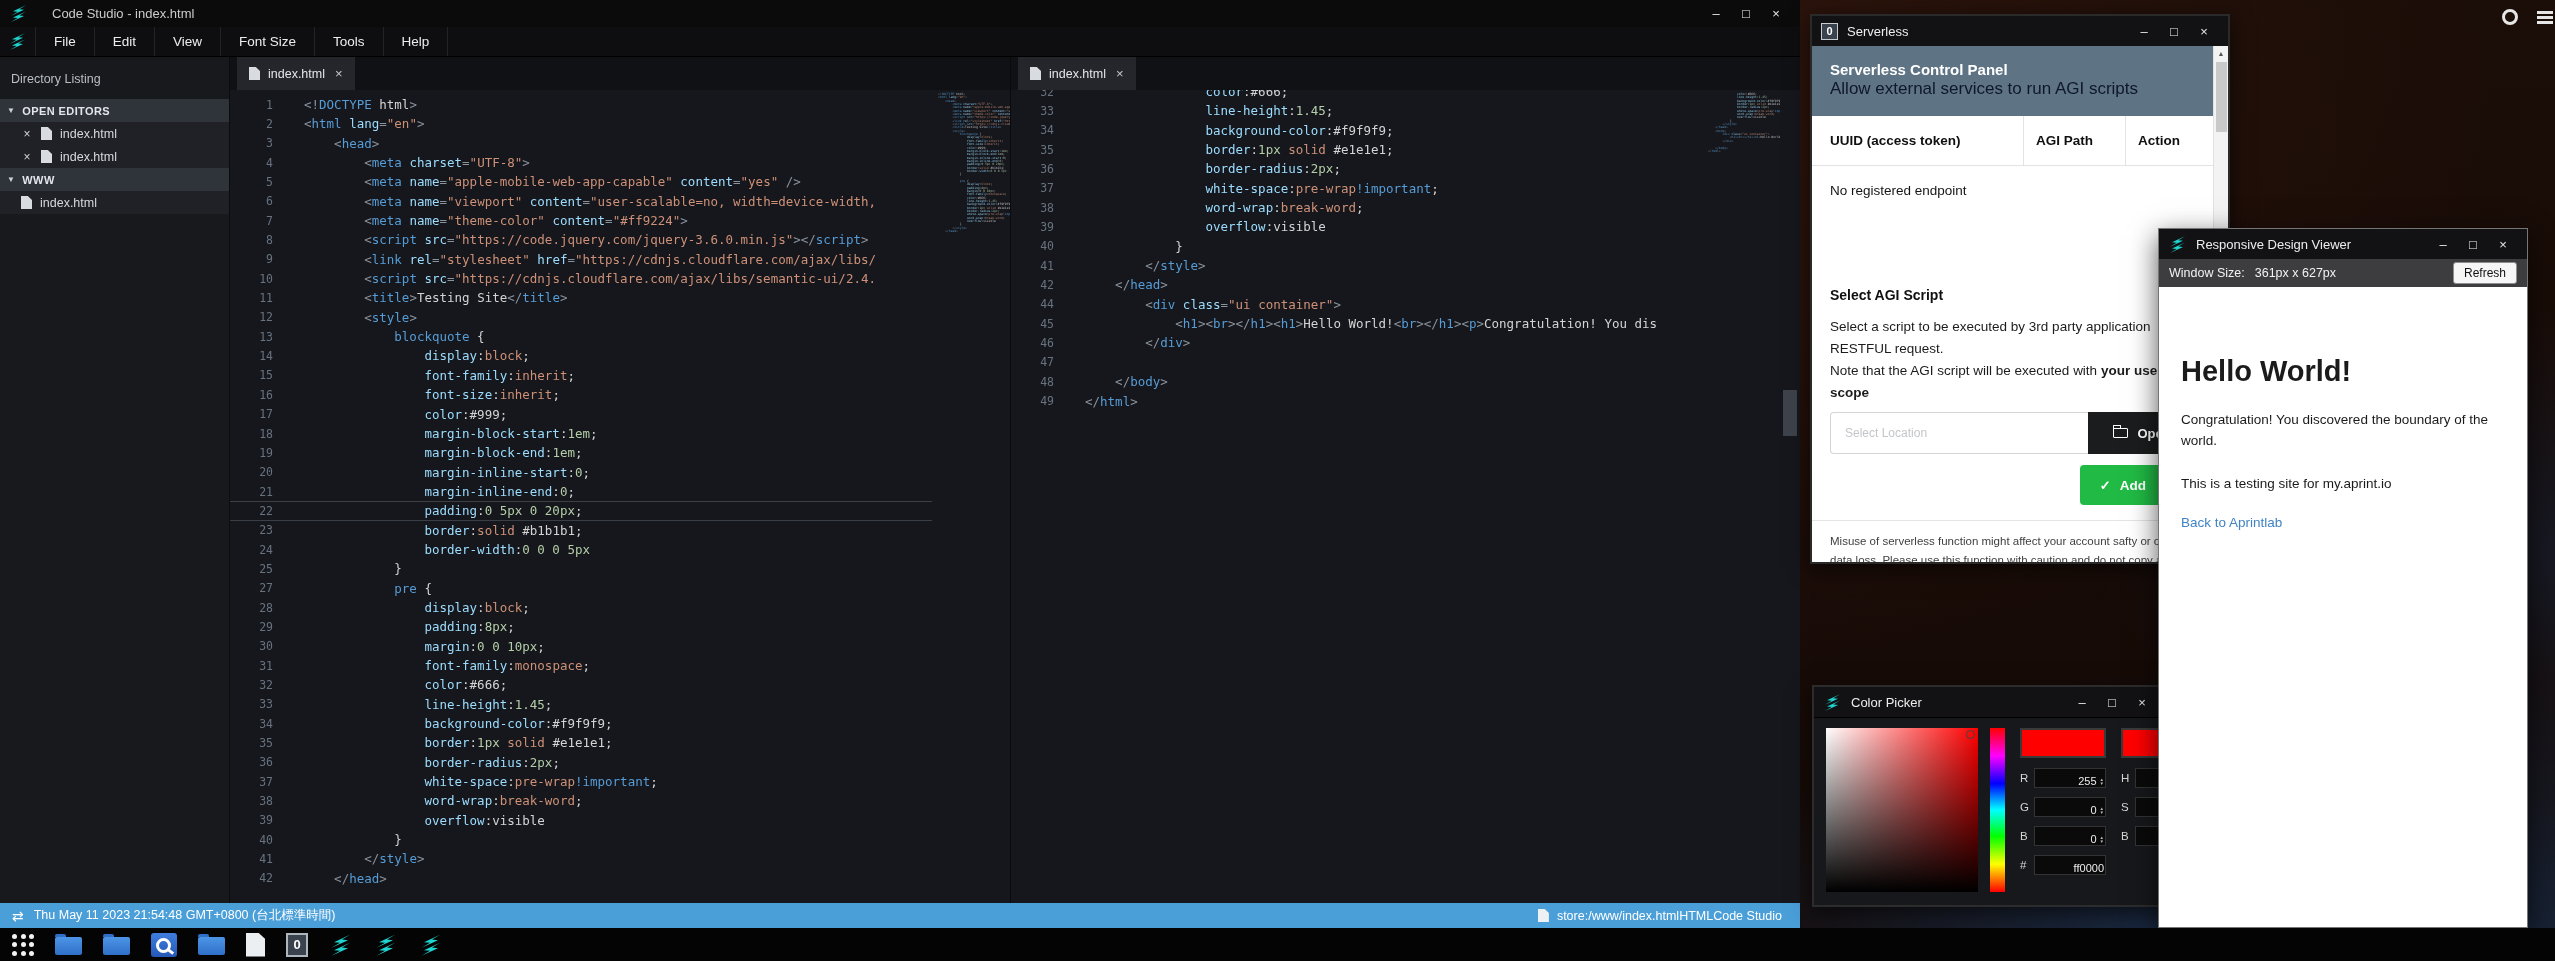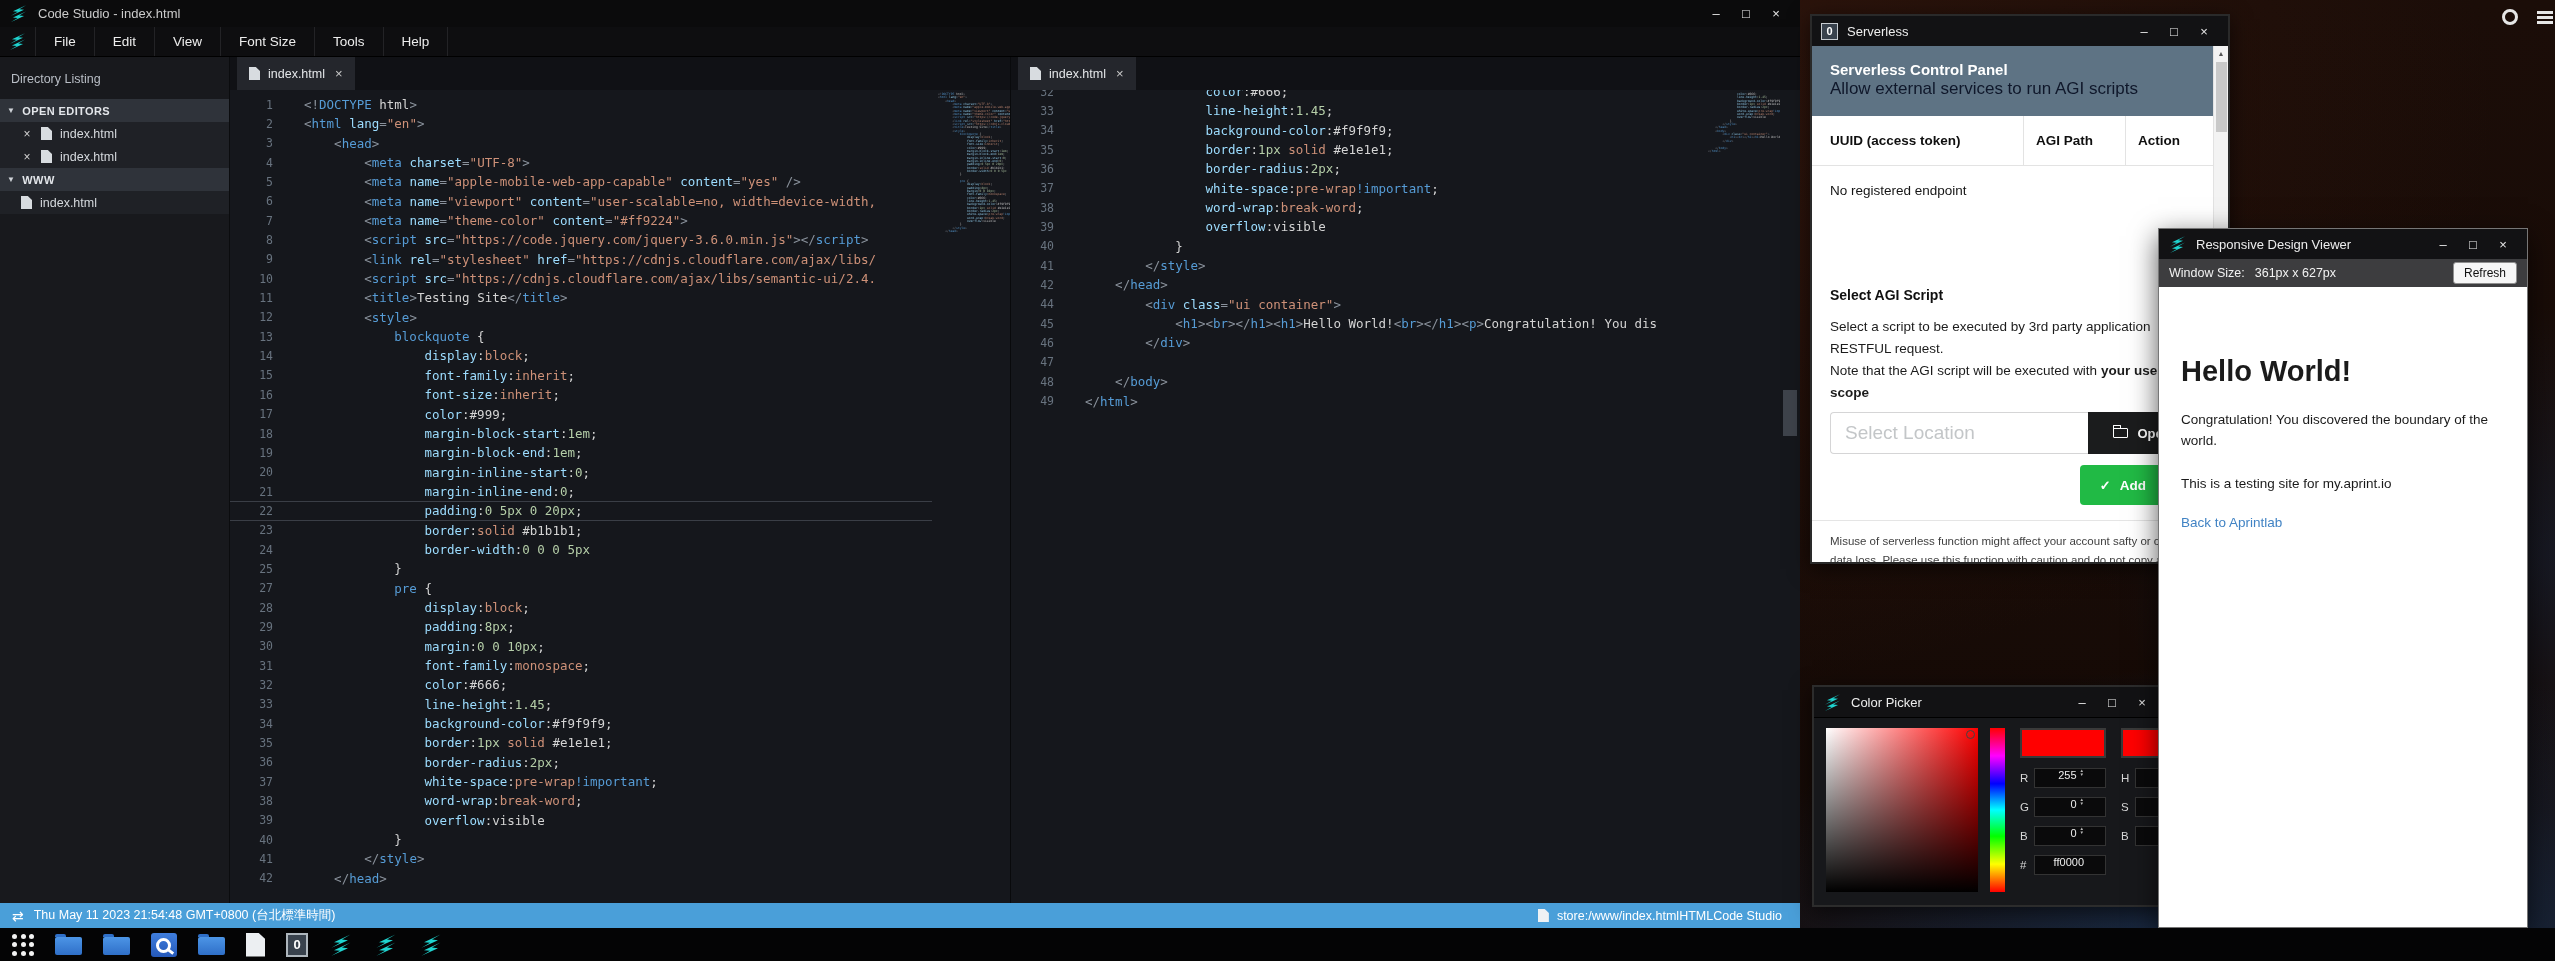--- a/index.html
+++ b/index.html
@@ -10,21 +10,21 @@
       radial-gradient(1000px 520px at 90% 102%, rgba(28,78,138,.60), rgba(28,78,138,0) 62%),
       radial-gradient(800px 420px at 101% 58%, rgba(22,62,112,.28), rgba(22,62,112,0) 60%),
       radial-gradient(1400px 900px at 62% 12%, rgba(96,40,22,.32), rgba(96,40,22,0) 65%),
       linear-gradient(#1b0d08,#150a06);}
   
   .winbtns{margin-left:auto;display:flex;align-items:center}
   .winbtn{width:30px;text-align:center;color:#e9e9e9;font-size:13px;cursor:default}
   .cs-logo{width:19px;height:19px;flex:none;display:inline-flex}
   
   #cs{position:absolute;left:0;top:0;width:1800px;height:928px;background:#15171c;display:flex;flex-direction:column;z-index:5}
-  .cs-titlebar{height:27px;background:#0b0b0c;display:flex;align-items:center;gap:10px;padding:0 9px;flex:none}
+  .cs-titlebar{height:27px;background:#0b0b0c;display:flex;align-items:center;gap:24px;padding:0 9px;flex:none}
   .cs-title{color:#cbcbcb;font-size:13px}
   .cs-menubar{height:30px;background:#0e0e10;display:flex;align-items:stretch;flex:none;border-bottom:1px solid #000}
   .cs-menubar .logocell{width:36px;display:flex;align-items:center;justify-content:center;border-right:1px solid #232326}
   .mitem{display:flex;align-items:center;padding:0 18px;color:#ededed;font-size:13.5px;border-right:1px solid #232326}
   .cs-main{flex:1;display:flex;min-height:0}
   #sidebar{width:230px;flex:none;background:#18191d;border-right:1px solid #0b0c0e;color:#c7cbd1;overflow:hidden}
   .sb-title{padding:15px 11px 13px;color:#b9bec6;font-size:12.5px}
   .sb-sec{height:23px;background:#2f333a;display:flex;align-items:center;gap:7px;padding:0 7px;font-size:11px;font-weight:bold;color:#e3e6ea;letter-spacing:.4px}
   .sb-arrow{font-size:8px;color:#cfd3d8}
   .sb-item{height:23px;display:flex;align-items:center;gap:8px;background:#1f2126;padding-left:21px;font-size:12.5px;color:#d5d9dd}
@@ -72,21 +72,21 @@
   .sv-table{display:flex;border-bottom:1px solid #e3e3e3}
   .sv-th{padding:17px 12px;font-weight:bold;font-size:13.5px;color:#101010;border-right:1px solid #e3e3e3}
   .sv-th.c1{width:212px;padding-left:18px}
   .sv-th.c2{width:102px}
   .sv-th.c3{flex:1;border-right:none}
   .sv-empty{padding:17px 18px;font-size:13.5px;color:#151515}
   .sv-h2{margin:72px 18px 0;font-size:14px;font-weight:bold;color:#101010}
   .sv-desc{margin:13px 18px 0;font-size:13.5px;color:#1c1c1c;line-height:22px}
   .sv-desc div{white-space:nowrap}
   .sv-inrow{margin:8px 18px 0;display:flex}
-  .sv-input{width:258px;height:42px;border:1px solid #d5d5d6;border-right:none;border-radius:4px 0 0 4px;padding:0 14px;font-size:19px;color:#333;outline:none;font-family:"Liberation Sans",sans-serif}
+  .sv-input{width:258px;height:42px;border:1px solid #d5d5d6;border-right:none;border-radius:4px 0 0 4px;padding:0 14px;font-size:12px;color:#333;outline:none;font-family:"Liberation Sans",sans-serif}
   .sv-input::placeholder{color:#c3c6c8}
   .sv-open{width:108px;height:42px;background:#1b1c1d;color:#fff;border:none;border-radius:0 4px 4px 0;display:flex;align-items:center;justify-content:center;gap:9px;font-size:13px;font-weight:bold;font-family:"Liberation Sans",sans-serif}
   .folder-glyph{width:15px;height:10px;border:1.5px solid #fff;border-radius:1px;position:relative;flex:none}
   .folder-glyph::before{content:"";position:absolute;left:-1.5px;top:-4.5px;width:6px;height:3px;border:1.5px solid #fff;border-bottom:none;border-radius:1px 1px 0 0}
   .sv-addrow{margin:11px 62px 0 0;display:flex;justify-content:flex-end}
   .sv-add{height:40px;padding:0 20px;background:#21ba45;border:none;border-radius:4px;color:#fff;font-size:13.5px;font-weight:bold;display:flex;align-items:center;gap:9px;font-family:"Liberation Sans",sans-serif}
   .sv-add .chk{font-size:13px}
   .sv-div{margin-top:15px;border-top:1px solid #e5e5e5}
   .sv-warn{margin:11px 18px;font-size:11.5px;color:#3f3f3f;line-height:19px}
   .sv-warn div{white-space:nowrap}
@@ -103,21 +103,21 @@
   .cp-body{flex:1;display:flex;padding:10px 8px 10px 12px;background:#17181b;border-top:1px solid #000;overflow:hidden}
   .cp-grad{width:152px;height:164px;position:relative;flex:none;
     background:linear-gradient(to top,#000,rgba(0,0,0,0)),linear-gradient(to right,#fff,#f00)}
   .cp-marker{position:absolute;right:3px;top:2px;width:9px;height:9px;border:1.5px solid #444;border-radius:50%}
   .cp-hue{width:15px;height:164px;margin-left:12px;flex:none;
     background:linear-gradient(to bottom,#f00,#f0f 17%,#00f 34%,#0ff 50%,#0f0 66%,#ff0 83%,#f00)}
   .cp-col{width:86px;margin-left:15px;flex:none;display:flex;flex-direction:column}
   .cp-swatch{height:30px;border:2px solid #3a3a3a;flex:none}
   .cp-row{display:flex;align-items:center;margin-top:10px;height:19px}
   .cp-lab{width:14px;font-size:11.5px;color:#d6d6d6}
-  .cp-box{flex:1;height:20px;background:#0a0a0b;border:1px solid #333;display:flex;align-items:flex-start;justify-content:flex-end;color:#ededed;font-size:11px;padding-right:21px;gap:3px}
+  .cp-box{flex:1;height:20px;background:#0a0a0b;border:1px solid #333;display:flex;align-items:flex-end;justify-content:flex-end;color:#ededed;font-size:11px;padding-right:1px;gap:3px}
   .cp-spin{display:flex;flex-direction:column;line-height:4.5px;font-size:4.5px;color:#b9b9b9}
   
   #taskbar{position:absolute;left:0;bottom:0;width:100%;height:33px;background:#040405;display:flex;align-items:center;gap:21px;padding-left:12px;z-index:40}
   .tb{display:flex;align-items:center;justify-content:center}
   .tb-apps-grid{display:grid;grid-template-columns:repeat(3,5px);gap:3.5px}
   .tb-apps-grid i{width:5px;height:5px;background:#f2f2f2;border-radius:50%}
   .tb-folder{width:27px;height:18px;background:linear-gradient(#4c95e6,#2f6fc8);border-radius:2px;position:relative;margin-top:2px}
   .tb-folder::before{content:"";position:absolute;top:-3px;left:0;width:11px;height:3px;background:#2f6fc8;border-radius:2px 2px 0 0}
   .tb-media-player{width:26px;height:24px;background:linear-gradient(#3f7ede,#2558b8);border-radius:3px;position:relative}
   .tb-media-player::before{content:"";position:absolute;left:5px;top:5px;width:9px;height:9px;border:3px solid #fff;border-radius:50%}

